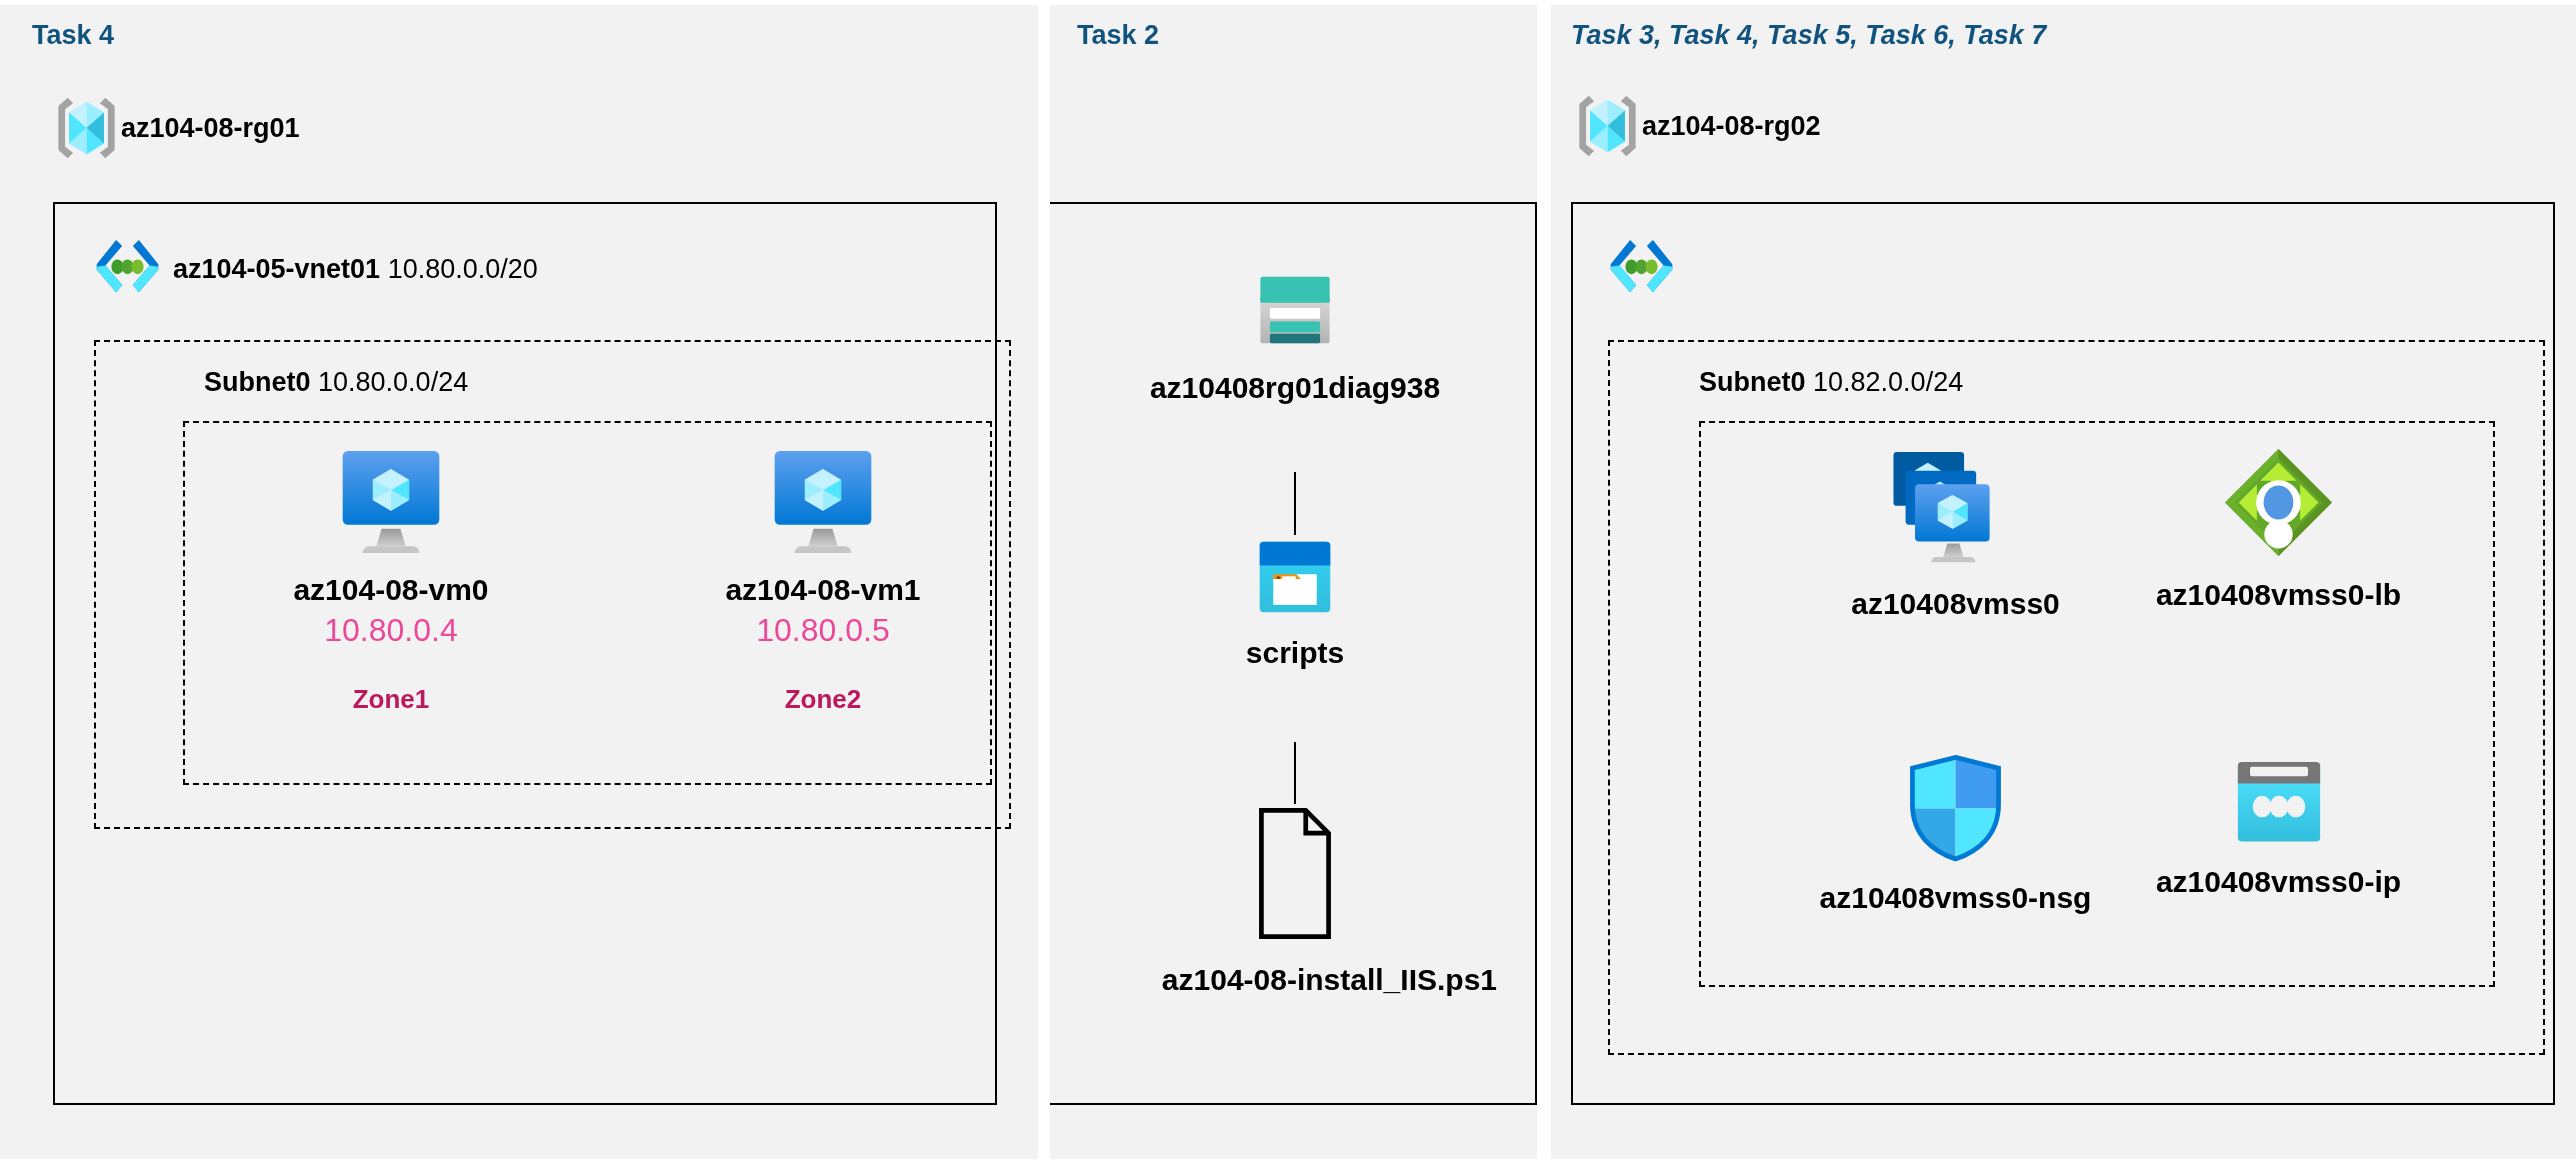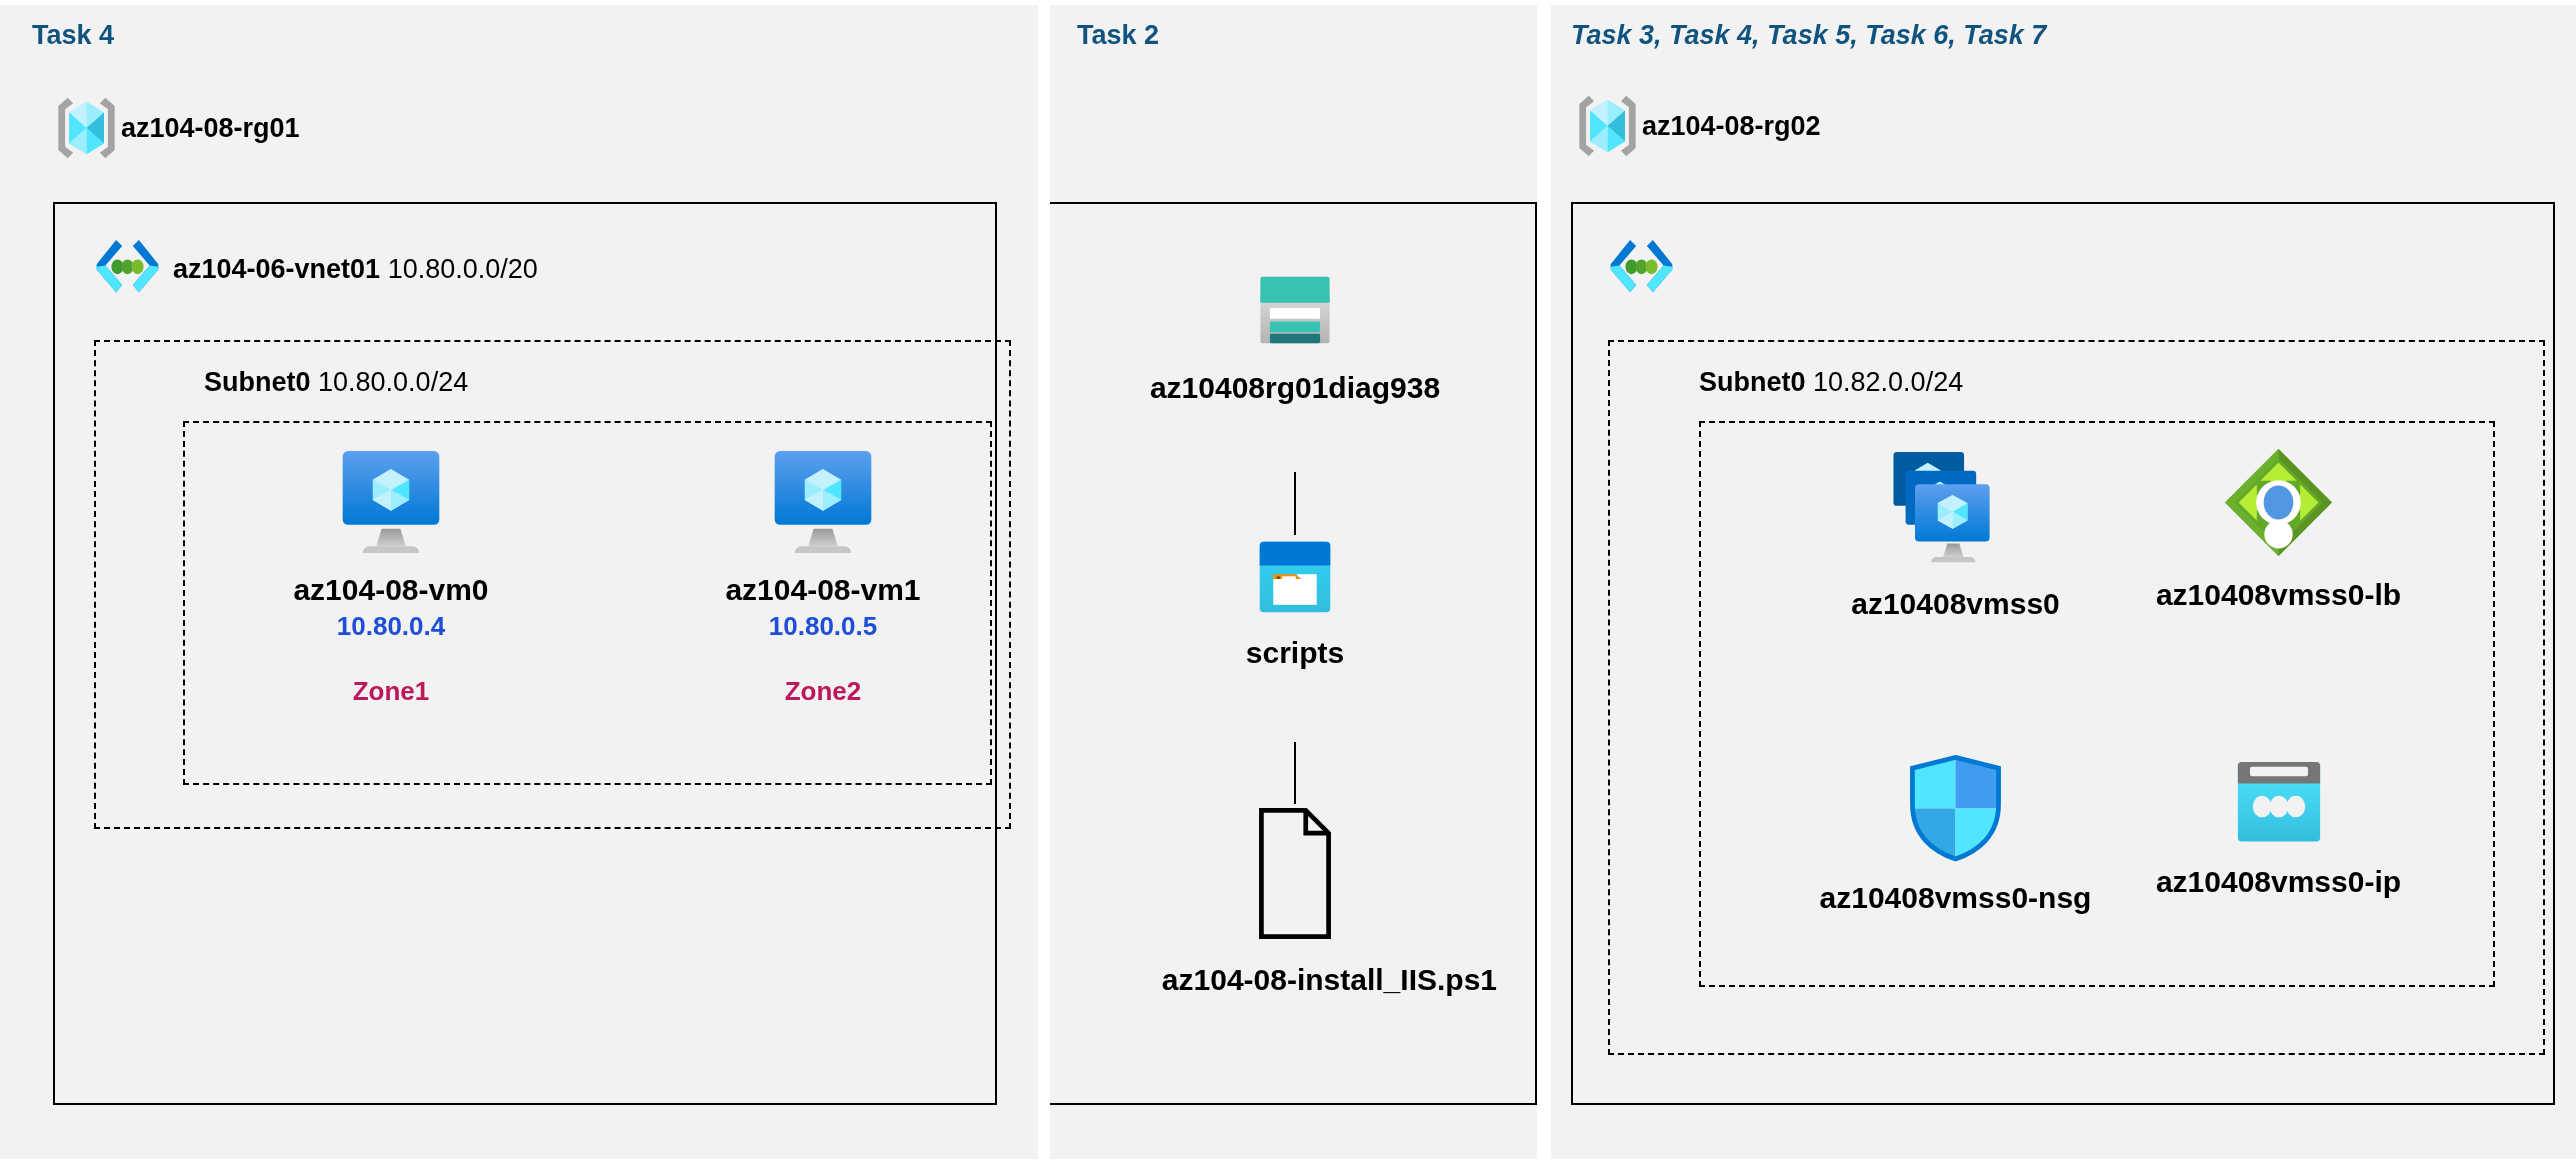--- a/index.html
+++ b/index.html
@@ -14,21 +14,21 @@
   }
   .solidbox{position:absolute;border:2.7px solid #000;background:#f2f2f2;box-sizing:border-box;}
   .dashbox{position:absolute;border:2.7px dashed #000;background:transparent;box-sizing:border-box;}
   .lbl{position:absolute;white-space:nowrap;font-size:27px;color:#000;}
   .lbl b{font-weight:bold;}
   .lbl .cidr{font-weight:normal;}
   .node{position:absolute;text-align:center;}
   .node .cap{
     font-size:30px;font-weight:bold;color:#000;white-space:nowrap;line-height:1.25;
   }
-  .node .sub{font-size:26px;font-weight:bold;color:#1d4ed8;white-space:nowrap;line-height:1.35;}
+  .node .sub{font-size:32px;font-weight:normal;color:#ec4899;white-space:nowrap;line-height:1.35;}
   .node .zone{font-size:26px;font-weight:bold;color:#be185d;white-space:nowrap;}
   .icon{display:block;margin:0 auto;}
   .connector{position:absolute;background:#000;width:2px;}
   .rg-row{position:absolute;display:flex;align-items:center;gap:1px;}
   .rg-row .rgname{font-size:27px;font-weight:bold;color:#000;white-space:nowrap;}
   .vnet-row{position:absolute;display:flex;align-items:center;gap:12px;}
 </style>
 </head>
 <body>
 
@@ -61,21 +61,21 @@
       <path d="M33 4 L42 13 L17 42 L42 71 L33 82 L4 48 L4 40 Z" fill="#0078d4"></path>
       <path d="M17 42 L42 71 L33 82 L4 48 L4 44 Z" fill="#50e6ff"></path>
       <path d="M67 4 L58 13 L83 42 L58 71 L67 82 L96 48 L96 40 Z" fill="#0078d4"></path>
       <path d="M83 42 L58 71 L67 82 L96 48 L96 44 Z" fill="#50e6ff"></path>
       <ellipse cx="35" cy="44" rx="9" ry="11" fill="#3f9b2b"></ellipse>
       <ellipse cx="50" cy="44" rx="9" ry="11" fill="#52a32e"></ellipse>
       <ellipse cx="65" cy="44" rx="9" ry="11" fill="#76bc2d"></ellipse>
     </svg>
   </span>
   <span class="lbl" style="position:static;">
-    <b>az104-06-vnet01</b>
+    <b>az104-05-vnet01</b>
     <span class="cidr">10.80.0.0/20</span>
   </span>
 </div>
 
 <div class="dashbox" style="left:94px;top:340px;width:917px;height:489px;"></div>
 <div class="lbl" style="left:204px;top:367px;">
   <b>Subnet0</b>
   <span class="cidr">10.80.0.0/24</span>
 </div>
 

